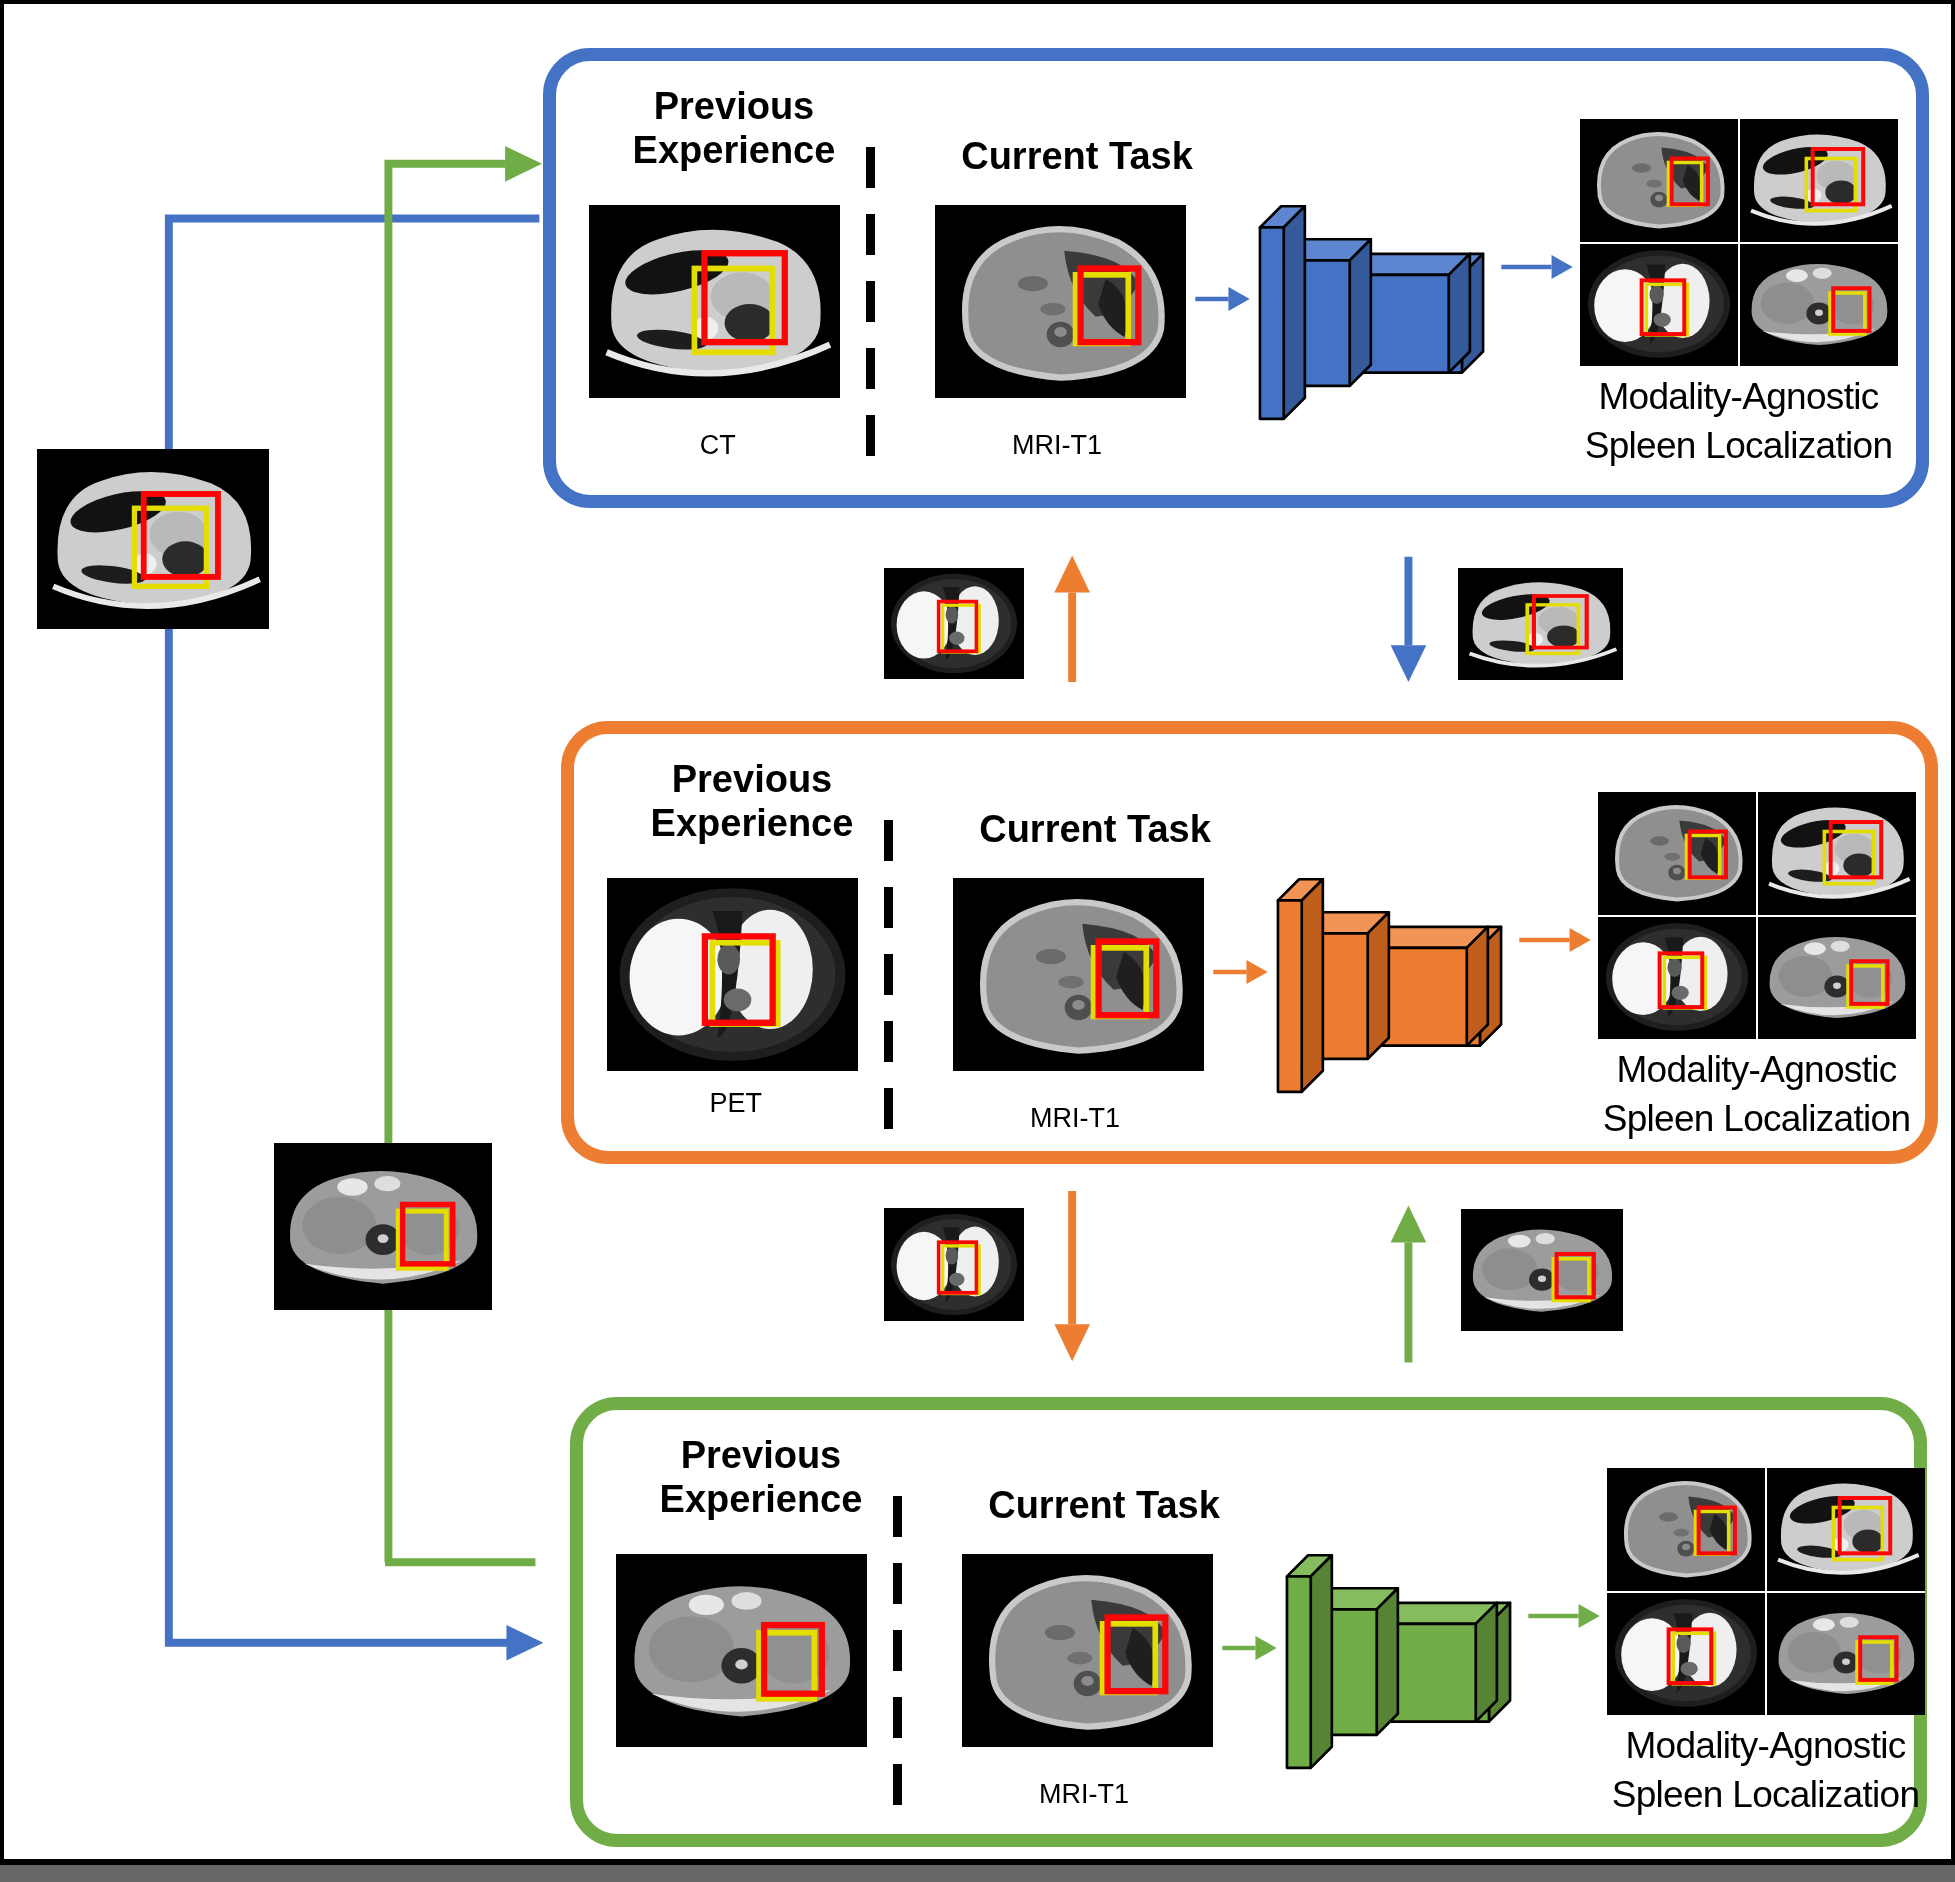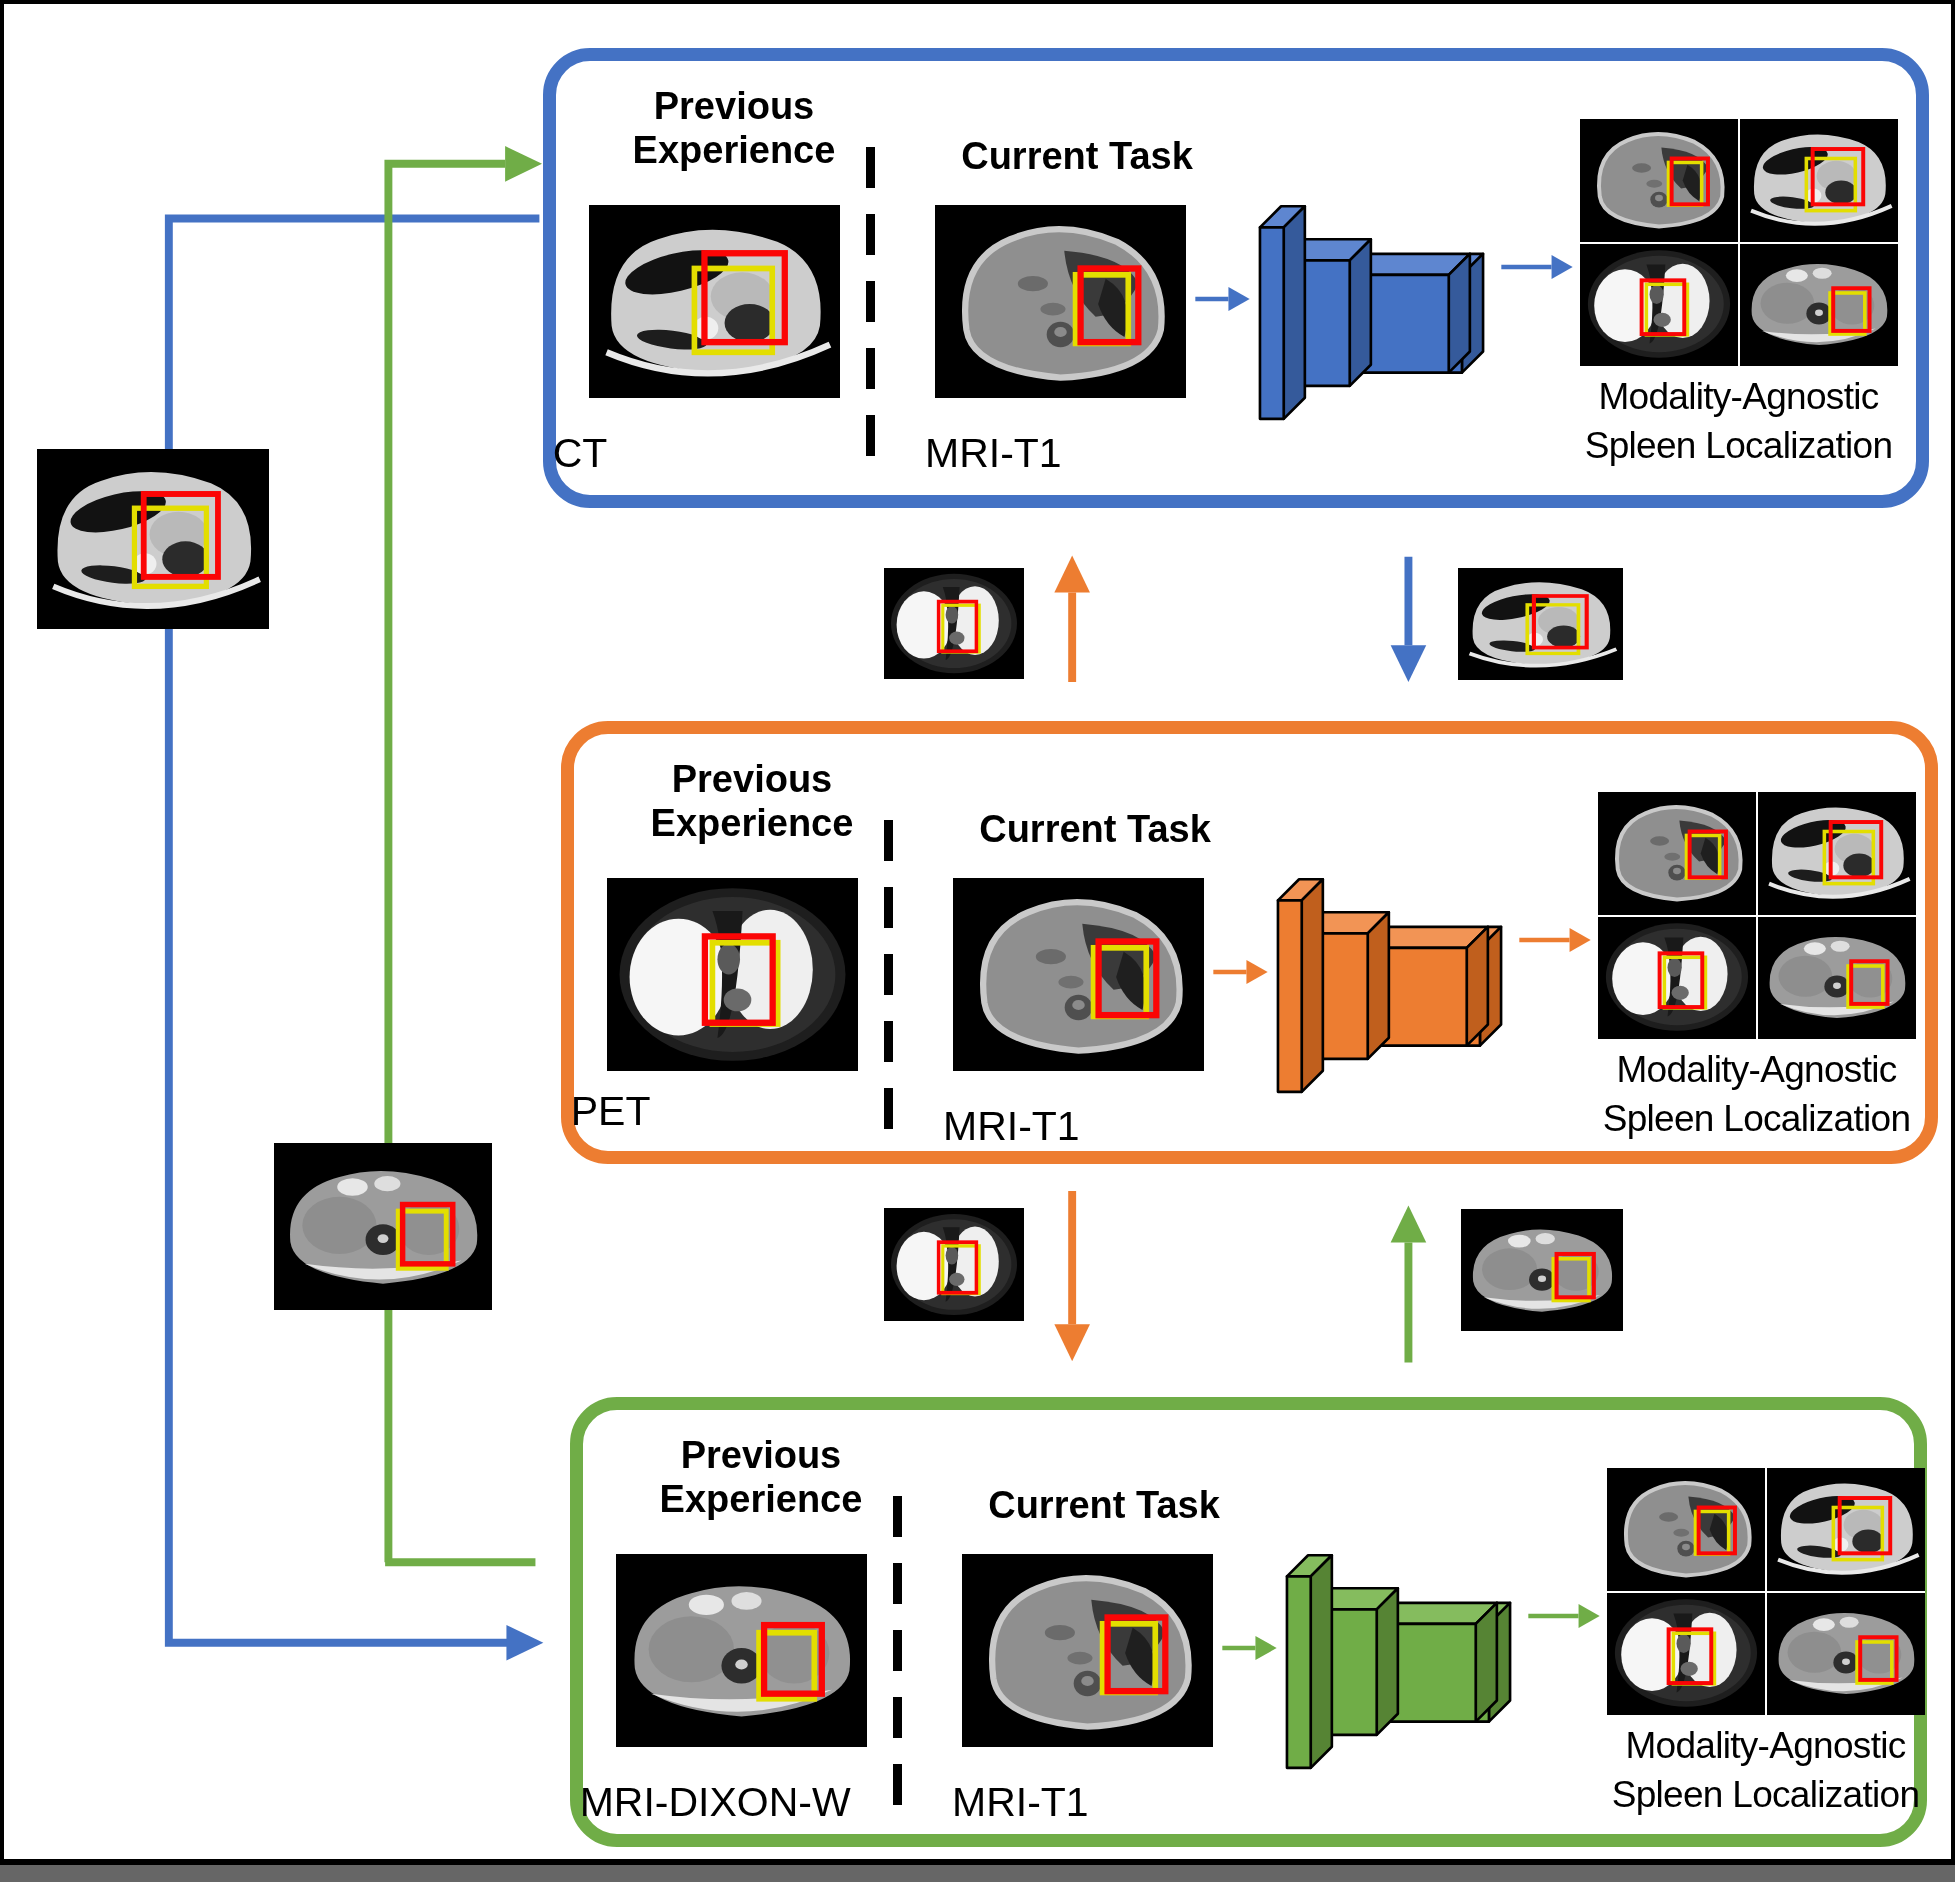--- a/index.html
+++ b/index.html
@@ -12,21 +12,21 @@
   .panel{
     position:absolute; background:#fff; border-style:solid; border-width:13px;
     border-radius:47px; box-sizing:border-box; z-index:2;
   }
   .panel .inner{position:absolute; left:0; top:0; right:0; bottom:0;}
   .ptitle{
     position:absolute; font-weight:bold; font-size:38px; line-height:44px;
     color:#000; text-align:center; white-space:pre-line;
   }
   .modality-label{
-    position:absolute; font-size:41px; color:#000; text-align:left; font-weight:400;
+    position:absolute; font-size:27px; color:#000; text-align:center; font-weight:400;
   }
   .divider{
     position:absolute;
     background:repeating-linear-gradient(180deg,#000 0 41px,transparent 41px 67px);
   }
   .scan{position:absolute; background:#000; overflow:hidden;}
   .scan svg{width:100%; height:100%;}
   .collage{
     position:absolute; display:grid; grid-template-columns:1fr 1fr;
     grid-template-rows:1fr 1fr; gap:2px; background:#fff;
@@ -329,21 +329,20 @@
     <ellipse cx="104" cy="37" rx="12" ry="7" fill="#dedede"></ellipse>
     <ellipse cx="60" cy="75" rx="34" ry="26" fill="#8e8e8e"></ellipse>
     <ellipse cx="142" cy="78" rx="28" ry="24" fill="#909090"></ellipse>
     <ellipse cx="100" cy="88" rx="16" ry="14" fill="#2d2d2d"></ellipse>
     <ellipse cx="100" cy="87" rx="5" ry="4" fill="#cfcfcf"></ellipse>
     <path d="M28,110 Q100,140 172,107 Q100,120 28,110 Z" fill="#e4e4e4"></path>
     <rect x="114" y="62" width="44" height="52" fill="none" stroke="#E3DE00" stroke-width="4.5"></rect>
           <rect x="118" y="56" width="46" height="54" fill="none" stroke="#FB0505" stroke-width="5"></rect>
             </svg>
           </div>
-      <div class="modality-label l-prev" style="left: -3.3px; top: 369px; width: 330px;">MRI-DIXON-W</div>
       <div class="scan s-cur" style="left: 379px; top: 144px; width: 251px; height: 193px;">
             <svg viewBox="0 0 200 152" preserveAspectRatio="none">
     <rect x="0" y="0" width="200" height="152" fill="#000"></rect>
     <path d="M25,98 Q18,44 60,27 Q100,10 145,29 Q185,50 180,98 Q172,132 100,136 Q30,130 25,98 Z" fill="#8f8f8f" stroke="#c9c9c9" stroke-width="5"></path>
     <path d="M103,36 Q152,40 162,62 Q150,86 128,88 Q106,68 103,36 Z" fill="#3a3a3a"></path>
     <path d="M136,58 Q160,72 151,104 Q136,96 130,78 Z" fill="#1f1f1f"></path>
     <ellipse cx="78" cy="62" rx="12" ry="6" fill="#6b6b6b"></ellipse>
     <ellipse cx="94" cy="82" rx="10" ry="5" fill="#707070"></ellipse>
     <ellipse cx="100" cy="102" rx="11" ry="10" fill="#4f4f4f"></ellipse>
     <ellipse cx="100" cy="100" rx="5" ry="4" fill="#8b8b8b"></ellipse>

